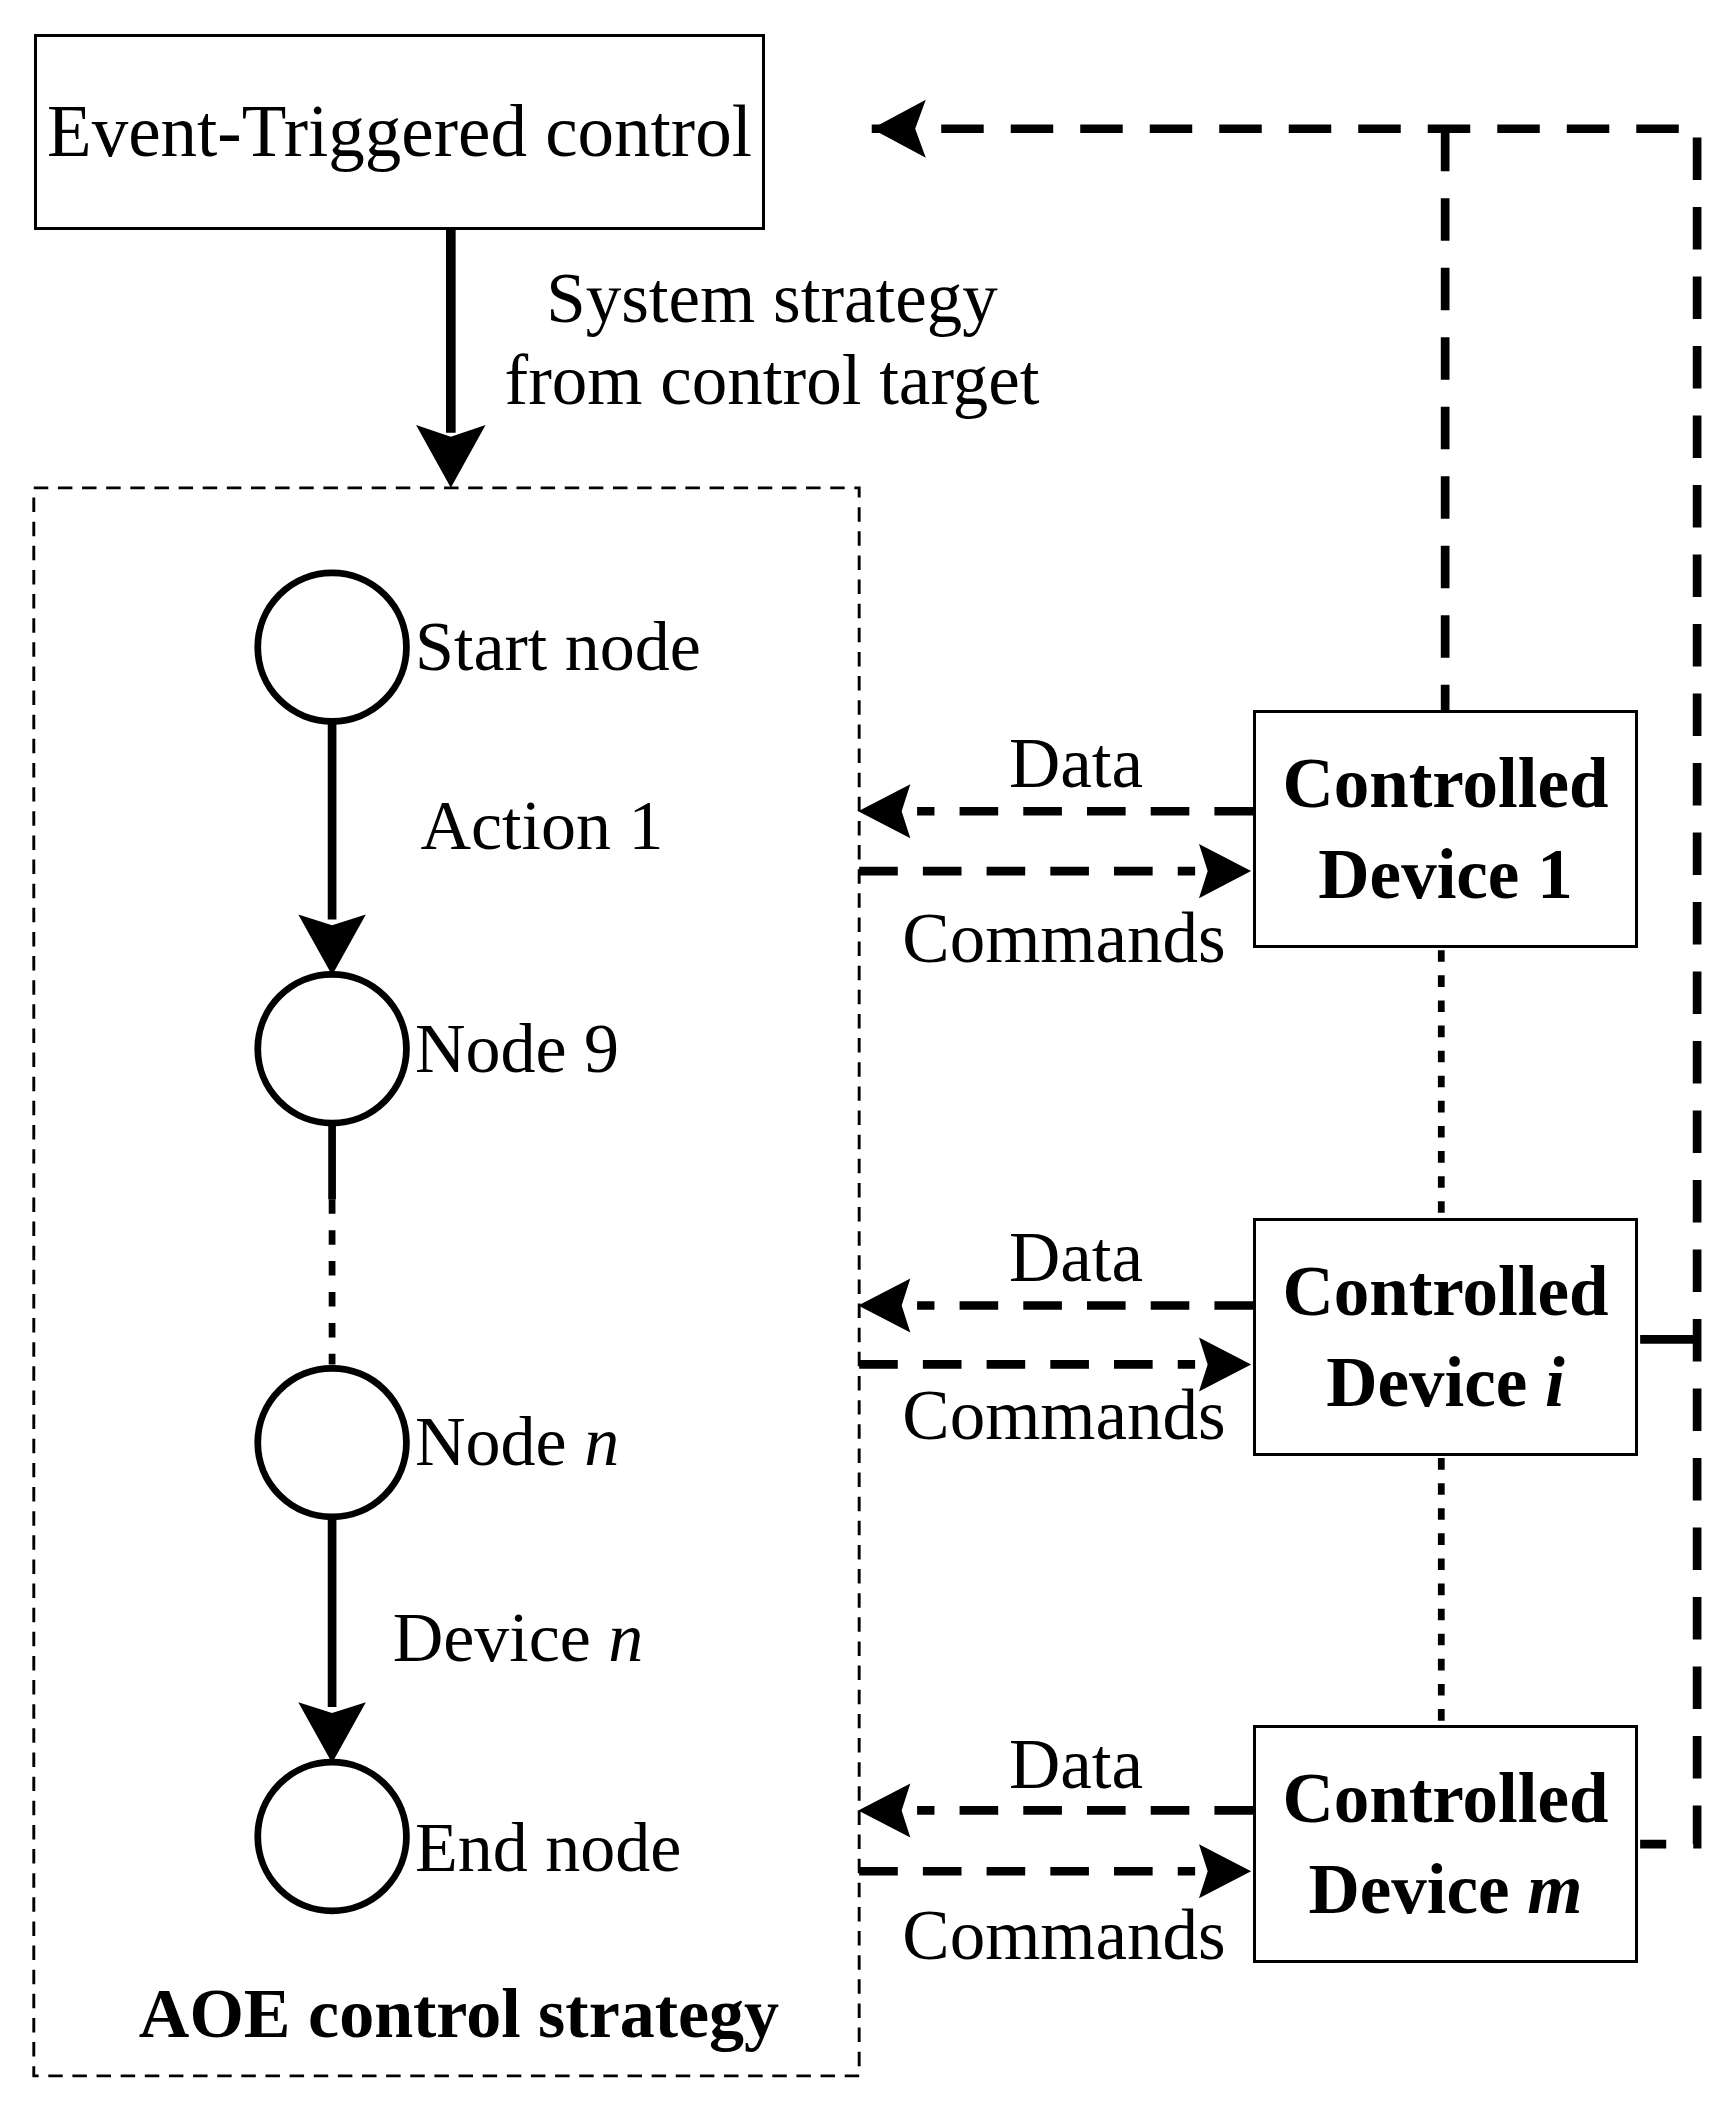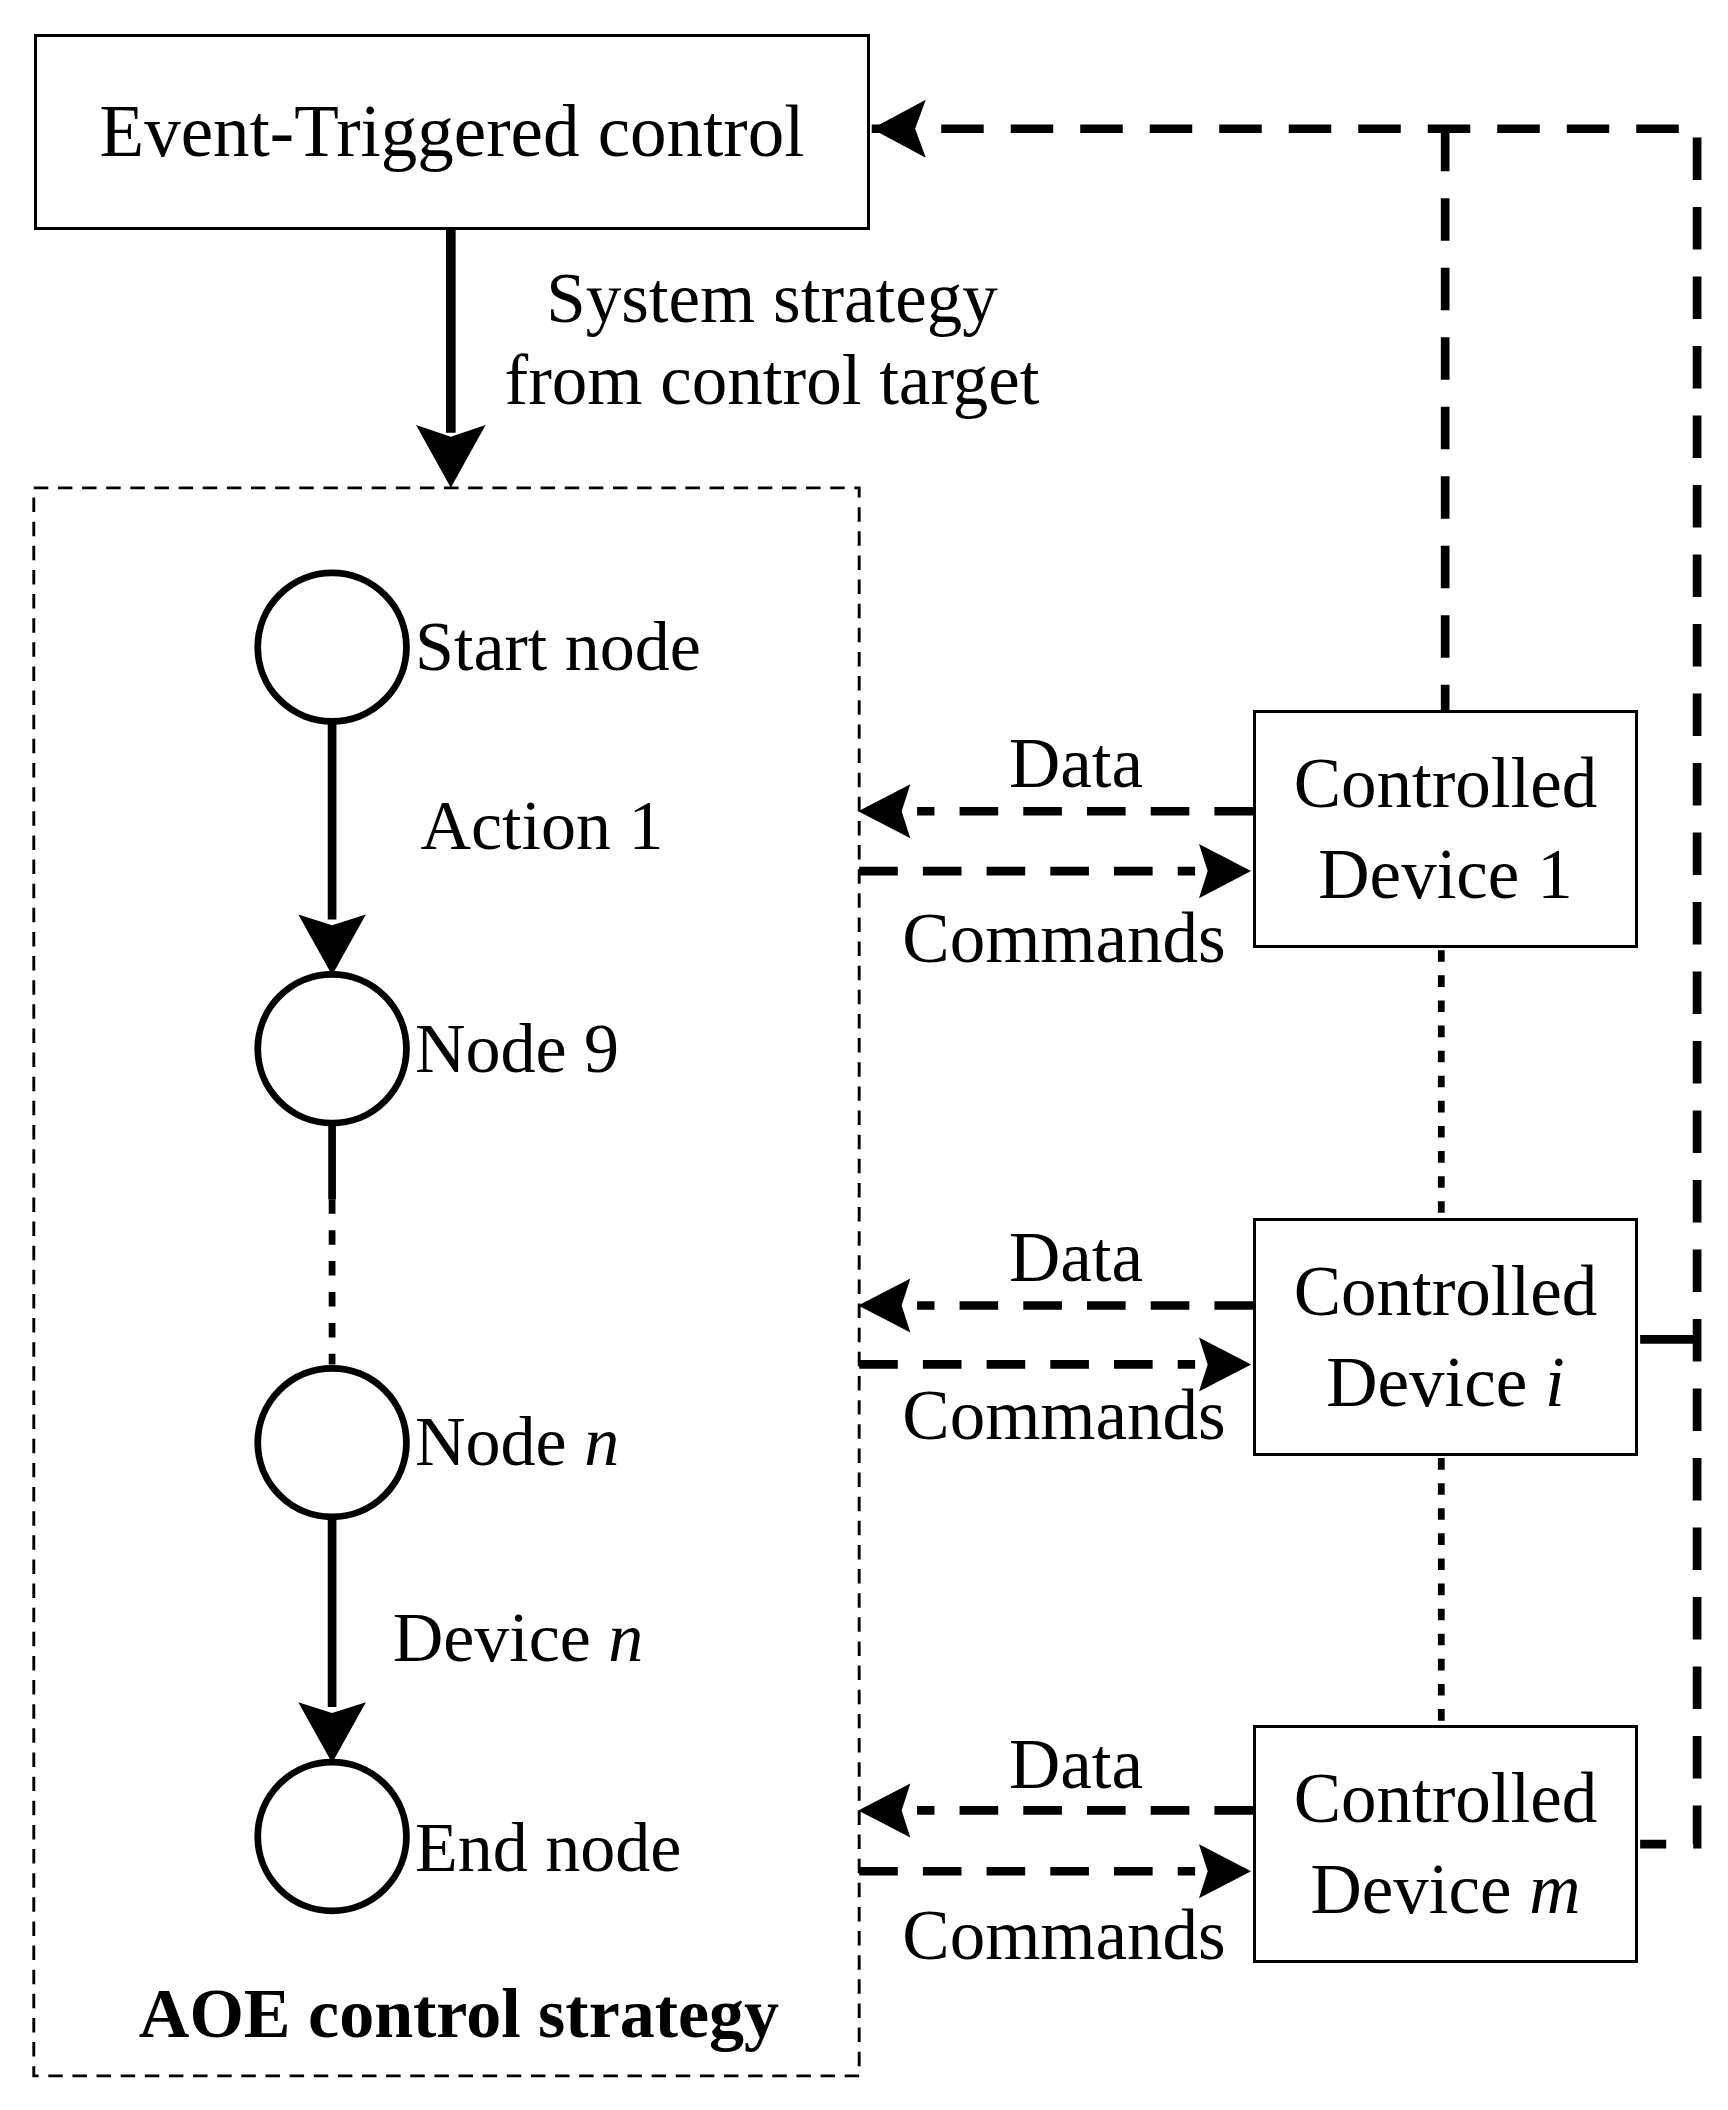--- a/index.html
+++ b/index.html
@@ -21,23 +21,23 @@
   }
   .lbl{
     position:absolute;
     white-space:nowrap;
     color:#000;
     line-height:1.15;
   }
   .center{transform:translate(-50%,-50%);text-align:center;}
   .vcenter{transform:translate(0,-50%);}
   .it{font-style:italic;}
-  #etc-box{left:34px;top:34px;width:836px;height:196px;font-size:73px;}
+  #etc-box{left:34px;top:34px;width:731px;height:196px;font-size:73px;}
   #sysdev{left:772px;top:340px;font-size:71px;text-align:center;}
-  .device{left:1253px;width:385px;height:238px;flex-direction:column;font-size:71px;line-height:1.28;}
+  .device{left:1253px;width:385px;height:238px;flex-direction:column;font-size:71px;line-height:1.28;font-weight:bold;}
   #device-1{top:710px;}
   #device-i{top:1218px;}
   #device-m{top:1725px;}
   .node-lbl{left:415px;font-size:70px;}
   .action-lbl{font-size:70px;}
   .data-lbl{font-size:71px;}
   .cmd-lbl{font-size:71px;}
   #aoe-lbl{left:459px;top:2014px;font-size:70px;font-weight:bold;}
 </style>
 </head>

